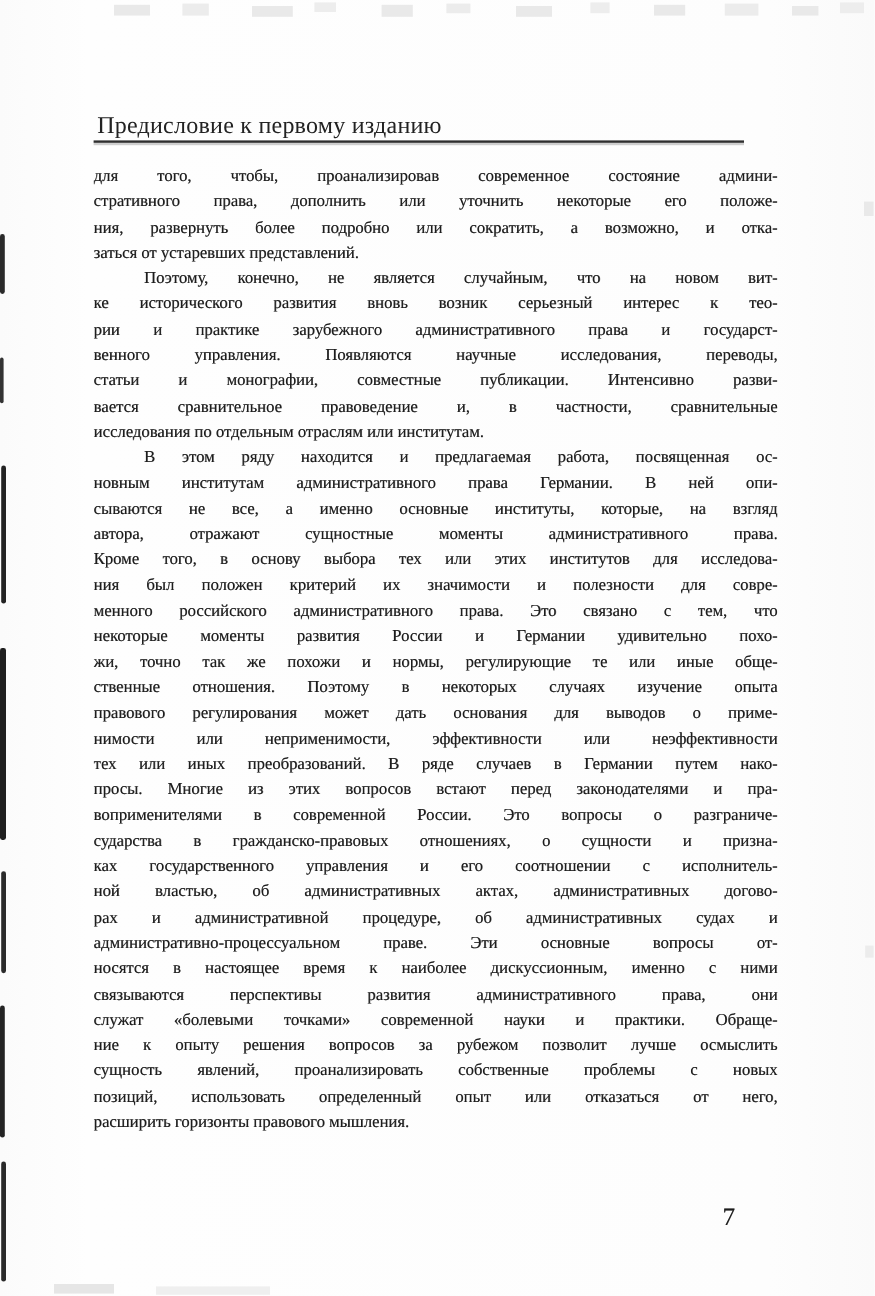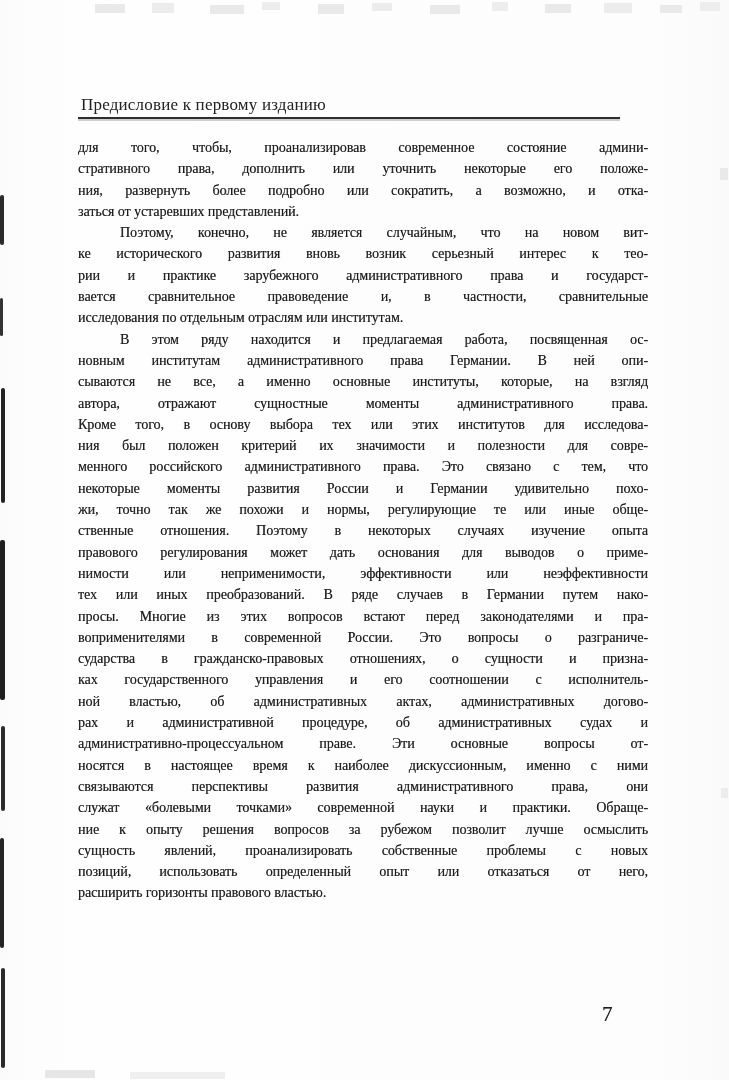--- a/index.html
+++ b/index.html
@@ -15,21 +15,21 @@
     width: 729px;
     height: 1080px;
     background: linear-gradient(90deg, #fbfbfb 0%, #fefefe 10%, #fdfdfd 88%, #fafafa 100%);
     font-family: "Liberation Serif", "DejaVu Serif", serif;
     color: #1e1e1e;
   }
   .header-title {
     position: absolute;
     left: 81px;
     top: 96px;
-    font-size: 17px;
+    font-size: 20px;
     line-height: 18px;
     color: #222222;
     letter-spacing: 0.2px;
     white-space: nowrap;
   }
   .header-rule {
     position: absolute;
     left: 78px;
     top: 117px;
     width: 542px;
@@ -105,20 +105,22 @@
   <div class="header-rule"></div>
 
   <div class="body-text">
       <div class="line">для того, чтобы, проанализировав современное состояние админи-</div>
       <div class="line">стративного права, дополнить или уточнить некоторые его положе-</div>
       <div class="line">ния, развернуть более подробно или сократить, а возможно, и отка-</div>
       <div class="line para-end">заться от устаревших представлений.</div>
       <div class="line indent">Поэтому, конечно, не является случайным, что на новом вит-</div>
       <div class="line">ке исторического развития вновь возник серьезный интерес к тео-</div>
       <div class="line">рии и практике зарубежного административного права и государст-</div>
+      <div class="line">венного управления. Появляются научные исследования, переводы,</div>
+      <div class="line">статьи и монографии, совместные публикации. Интенсивно разви-</div>
       <div class="line">вается сравнительное правоведение и, в частности, сравнительные</div>
       <div class="line para-end">исследования по отдельным отраслям или институтам.</div>
       <div class="line indent">В этом ряду находится и предлагаемая работа, посвященная ос-</div>
       <div class="line">новным институтам административного права Германии. В ней опи-</div>
       <div class="line">сываются не все, а именно основные институты, которые, на взгляд</div>
       <div class="line">автора, отражают сущностные моменты административного права.</div>
       <div class="line">Кроме того, в основу выбора тех или этих институтов для исследова-</div>
       <div class="line">ния был положен критерий их значимости и полезности для совре-</div>
       <div class="line">менного российского административного права. Это связано с тем, что</div>
       <div class="line">некоторые моменты развития России и Германии удивительно похо-</div>
@@ -133,18 +135,18 @@
       <div class="line">ках государственного управления и его соотношении с исполнитель-</div>
       <div class="line">ной властью, об административных актах, административных догово-</div>
       <div class="line">рах и административной процедуре, об административных судах и</div>
       <div class="line">административно-процессуальном праве. Эти основные вопросы от-</div>
       <div class="line">носятся в настоящее время к наиболее дискуссионным, именно с ними</div>
       <div class="line">связываются перспективы развития административного права, они</div>
       <div class="line">служат «болевыми точками» современной науки и практики. Обраще-</div>
       <div class="line">ние к опыту решения вопросов за рубежом позволит лучше осмыслить</div>
       <div class="line">сущность явлений, проанализировать собственные проблемы с новых</div>
       <div class="line">позиций, использовать определенный опыт или отказаться от него,</div>
-      <div class="line para-end">расширить горизонты правового властью.</div>
+      <div class="line para-end">расширить горизонты правового мышления.</div>
     </div>
 
   <div class="page-number">7</div>
 
 </div>
 
 </body></html>

